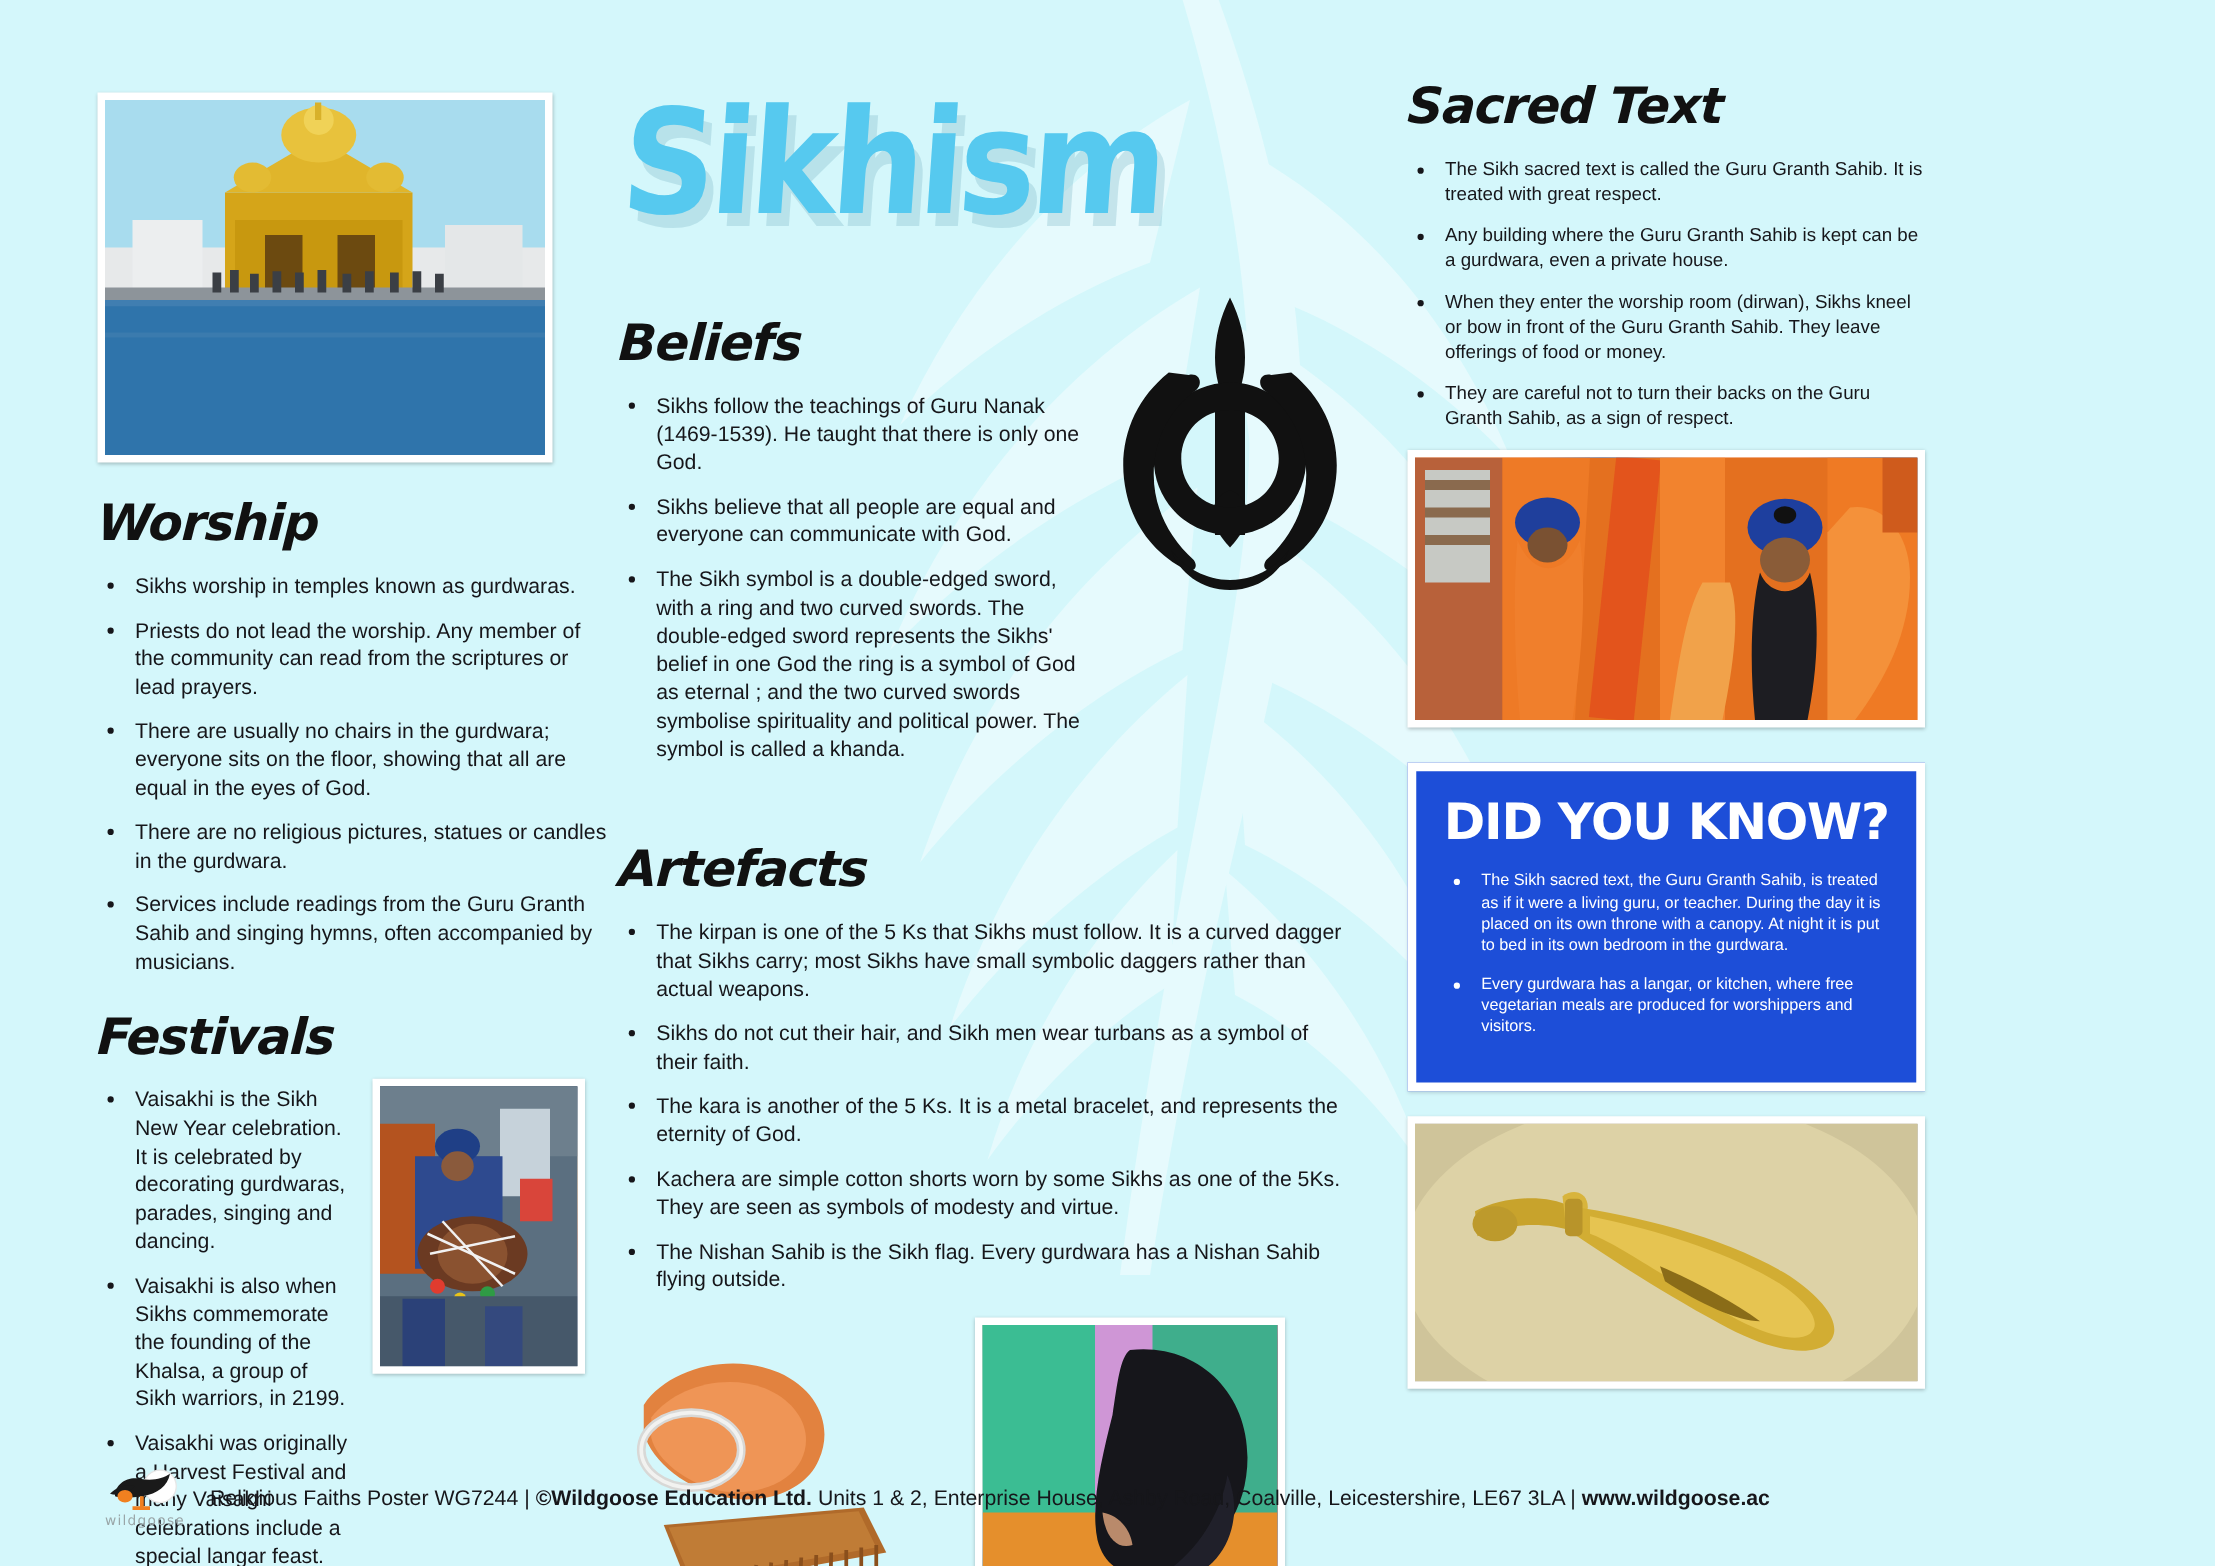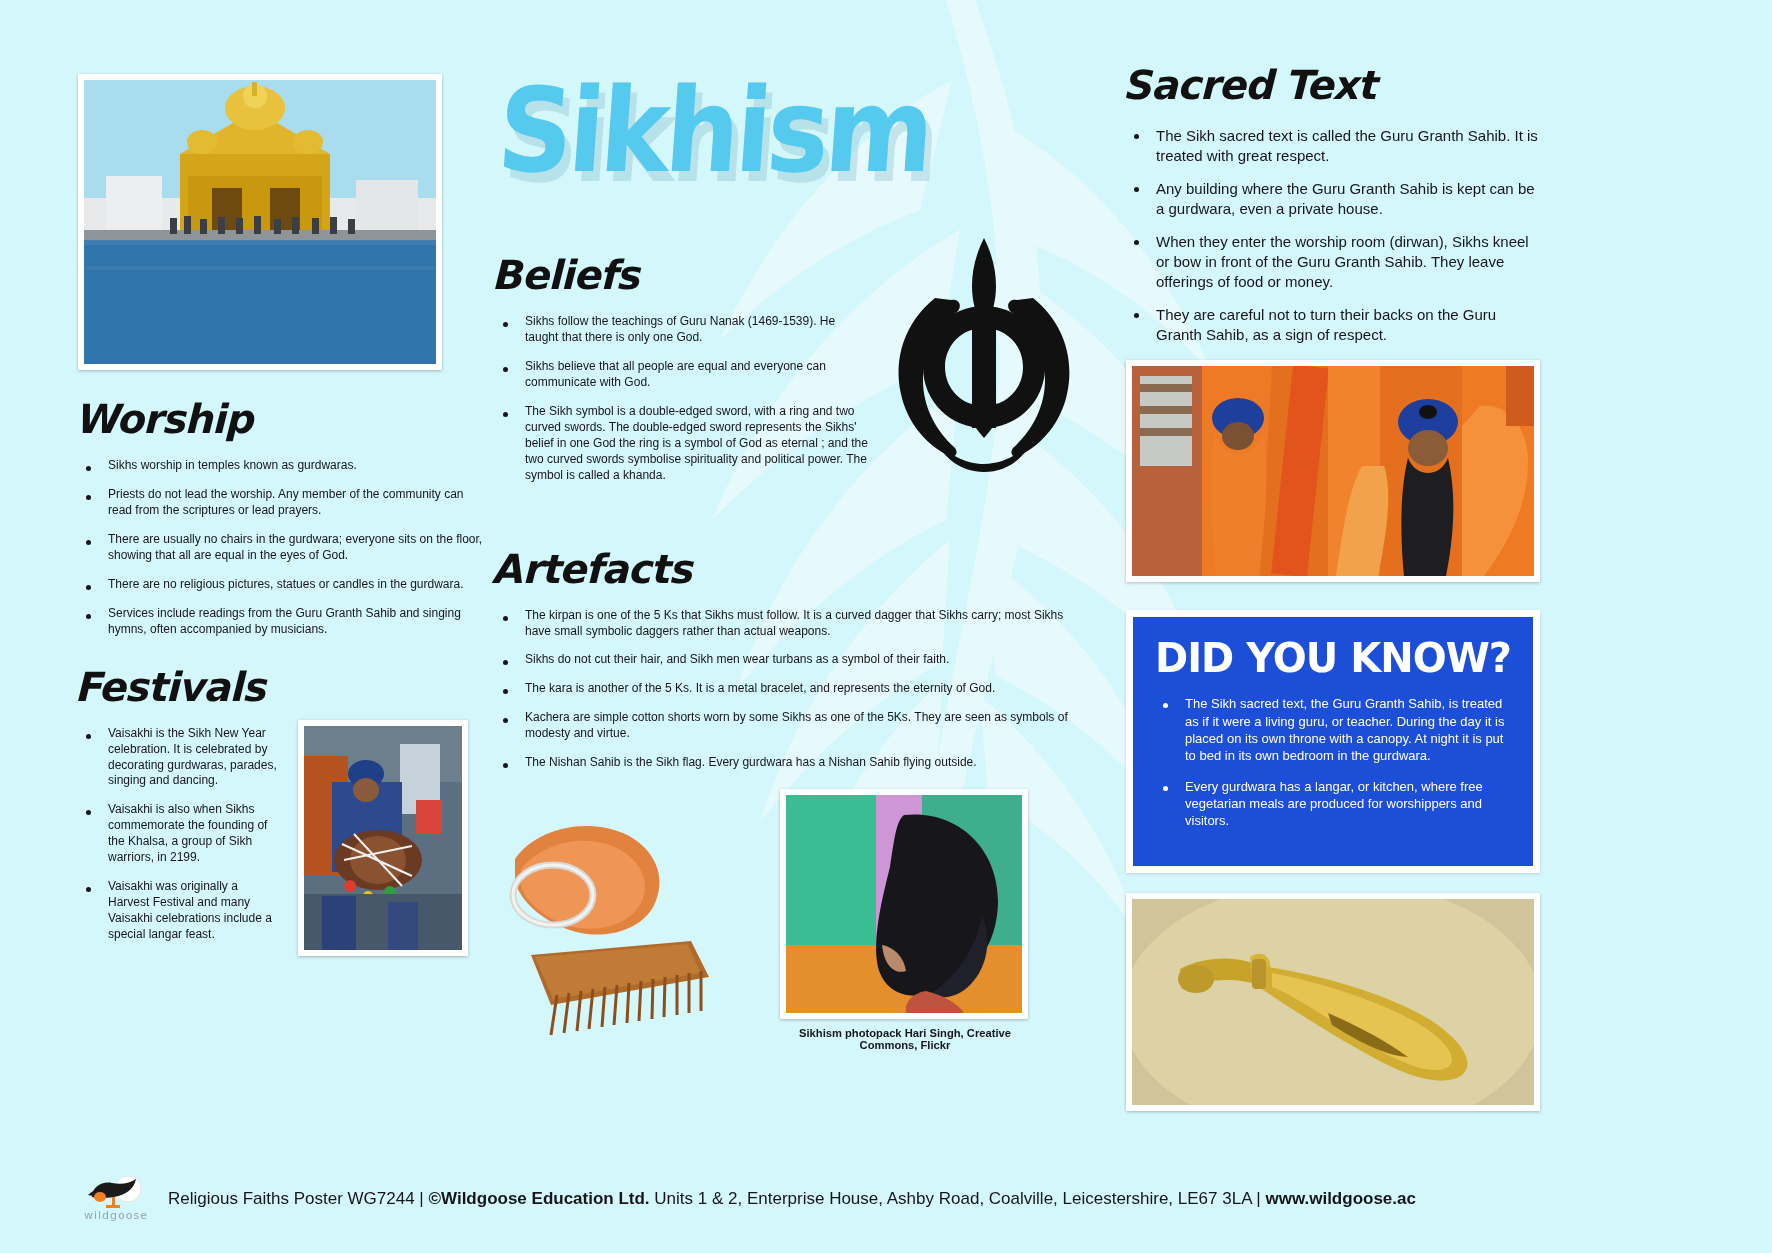--- a/index.html
+++ b/index.html
@@ -17,21 +17,21 @@
   .watermark{position:absolute;left:560px;top:-40px;width:760px;height:1120px;pointer-events:none;z-index:0;opacity:.55;}
 
   .layer{position:relative;z-index:2;}
 
   
   .bullets{list-style:none;margin:0;padding:0;}
   .bullets li{
     position:relative;
     padding-left:30px;
     margin-bottom:13px;
-    font-size:12px;
+    font-size:17px;
     line-height:1.33;
     color:#16161a;
   }
   .bullets li:before{
     content:"";position:absolute;left:8px;top:8px;
     width:5px;height:5px;border-radius:50%;background:#16161a;
   }
   h2.sect{
     font-family:"DejaVu Sans", sans-serif;
     font-weight:bold;

